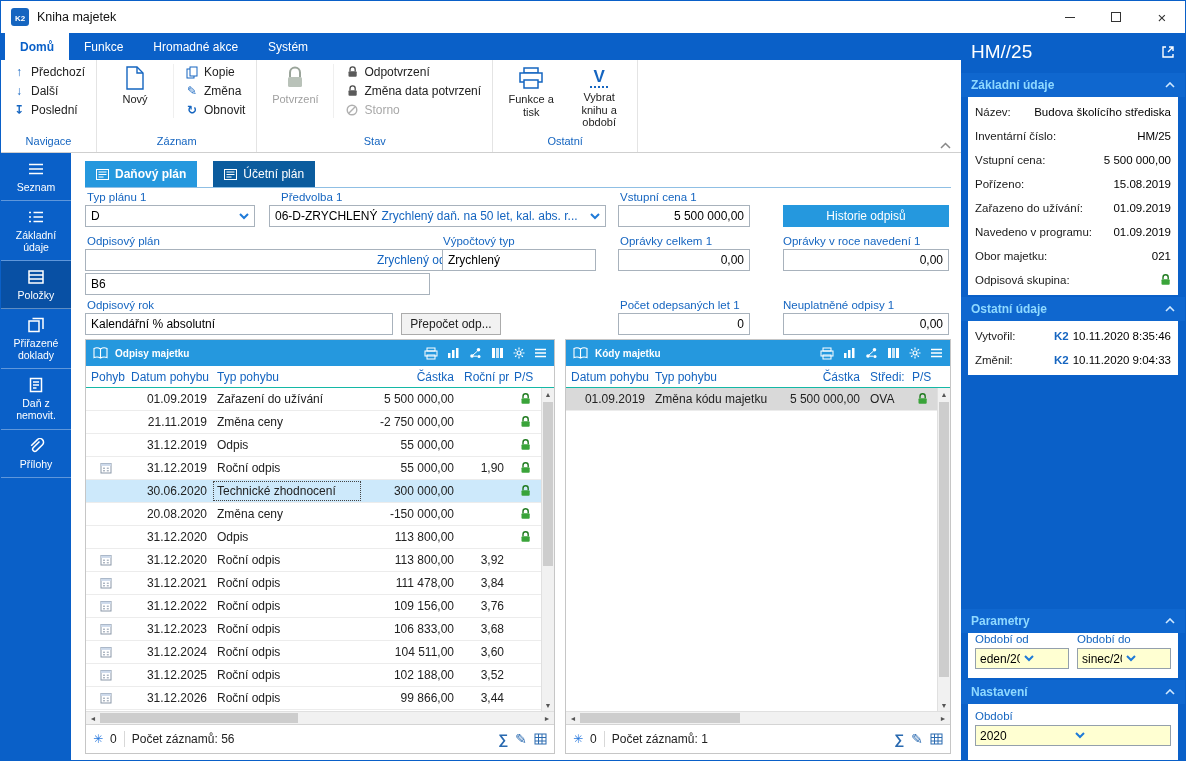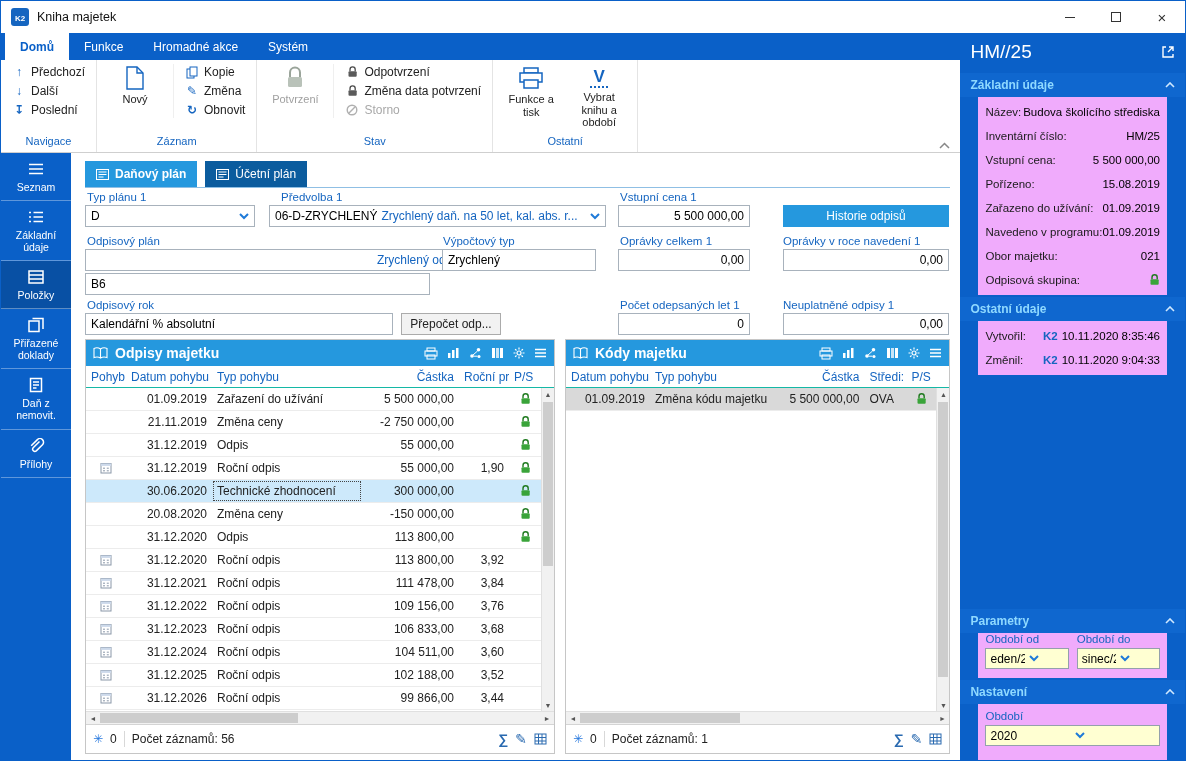--- a/index.html
+++ b/index.html
@@ -43,21 +43,21 @@
 .ribbon-collapse{position:absolute;right:10px;bottom:3px;cursor:pointer}
 
 
 .workspace{flex:1;display:flex;min-height:0}
 .sidebar{flex:0 0 70px;background:#0a60c8;display:flex;flex-direction:column}
 .sb-item{display:flex;flex-direction:column;align-items:center;gap:4px;padding:8px 2px 7px;color:#fff;font-size:10.5px;text-align:center;border-bottom:1px solid rgba(255,255,255,.35);cursor:pointer;line-height:1.15}
 .sb-item.active{background:#0850a4}
 
 
 .content{flex:1;display:flex;flex-direction:column;min-width:0;background:#fff;padding:8px 10px 6px 14px}
-.main-tabs{display:flex;gap:8px;flex:0 0 26px}
+.main-tabs{display:flex;gap:16px;flex:0 0 26px}
 .mtab{display:flex;align-items:center;gap:6px;padding:0 11px;color:#fff;background:#0b5c9e;font-size:12px;cursor:pointer}
 .mtab.active{background:#2598de;font-weight:700}
 
 
 .form-area{position:relative;flex:0 0 150px;border-top:1px solid #8fbfe4}
 .flabel{position:absolute;font-size:11.5px;color:#1565c0;white-space:nowrap}
 .field{position:absolute;height:22px;border:1px solid #a8b2bc;background:#fff;display:flex;align-items:center;padding:0 5px;font-size:12px;color:#000;overflow:hidden;white-space:nowrap}
 .field.num{justify-content:flex-end}
 .fval{overflow:hidden;white-space:nowrap}
 .field.dd .fval{flex:1}
@@ -65,21 +65,21 @@
 .blue-text{color:#1565c0}
 .fdesc{flex:1;overflow:hidden;margin-left:4px}
 .btn-primary{position:absolute;height:22px;background:#2598de;color:#fff;display:flex;align-items:center;justify-content:center;font-size:12px;cursor:pointer}
 .btn-flat{position:absolute;height:22px;background:#f2f2f2;border:1px solid #ababab;display:flex;align-items:center;justify-content:center;font-size:12px;color:#222;cursor:pointer}
 
 
 .tables-row{flex:1;display:flex;gap:10px;min-height:0;margin-top:2px}
 .tpanel{display:flex;flex-direction:column;border:1px solid #c6c6c6;min-height:0;background:#fff}
 .tpanel.odpisy{flex:0 0 468px}
 .tpanel.kody{flex:1;min-width:0}
-.tpanel-title{flex:0 0 26px;background:#2598de;color:#fff;display:flex;align-items:center;gap:7px;padding:0 7px;font-size:14px;font-weight:700}
+.tpanel-title{flex:0 0 26px;background:#2598de;color:#fff;display:flex;align-items:center;gap:7px;padding:0 7px;font-size:10px;font-weight:700}
 .ttools{margin-left:auto;display:flex;gap:9px;align-items:center}
 .ttool{display:flex;cursor:pointer}
 .thead{flex:0 0 22px;display:flex;align-items:center;color:#1565c0;font-size:12px;border-bottom:1px solid #14b8a6;padding-right:13px}
 .th{padding:0 5px;display:flex;align-items:center;gap:3px;overflow:hidden;white-space:nowrap;height:100%;cursor:pointer}
 .th.r{justify-content:flex-end}
 .tbody-wrap{flex:1;display:flex;min-height:0}
 .tbody{flex:1;overflow:hidden;min-width:0}
 .trow{display:flex;height:23px;align-items:stretch;border-bottom:1px solid #ececec;font-size:12px;cursor:pointer;background:#fff}
 .trow.sel{background:#cde9fb}
 .trow.sel-inactive{background:#d9d9d9}
@@ -102,21 +102,21 @@
 .st-sep{width:1px;height:16px;background:#d8d8d8}
 .flexsp{flex:1}
 .st-tool{color:#2a6ab0;font-size:14px;cursor:pointer;display:flex;align-items:center;font-weight:700}
 
 
 .rp-head{flex:0 0 38px;display:flex;align-items:center;padding:0 10px}
 .rp-title{font-size:19px}
 .rp-expand{margin-left:auto;cursor:pointer;display:flex}
 .rp-sec{flex:0 0 24px;display:flex;align-items:center;padding:0 10px;color:#8fd9ff;font-weight:700;font-size:12px;background:#0f67cf;cursor:pointer;margin-top:2px}
 .rp-sec .chevup{margin-left:auto;display:flex}
-.rp-card{background:#f0abfc;color:#222;margin:0 18px;padding:3px 7px}
+.rp-card{background:#ffffff;color:#222;margin:0 7px;padding:3px 7px}
 .prow{height:24px;display:flex;align-items:center;font-size:11.5px}
 .plabel{color:#1a1a1a;white-space:nowrap}
 .pvalue{margin-left:auto;text-align:right;color:#000;white-space:nowrap;display:flex;align-items:center;gap:4px}
 .puser{color:#1565c0;font-weight:700}
 .rp-spacer{flex:1}
 .rp-card.params{display:flex;gap:8px;padding:0 7px 9px}
 .pcol{flex:1;min-width:0}
 .pcol label,.nlabel{display:block;color:#1565c0;font-size:11.5px;margin-bottom:3px}
 .field2{height:21px;border:1px solid #94a0ac;background:#ffffd2;display:flex;align-items:center;padding:0 4px;font-size:12px;color:#000;cursor:pointer}
 .field2 span{flex:1;overflow:hidden;white-space:nowrap}

